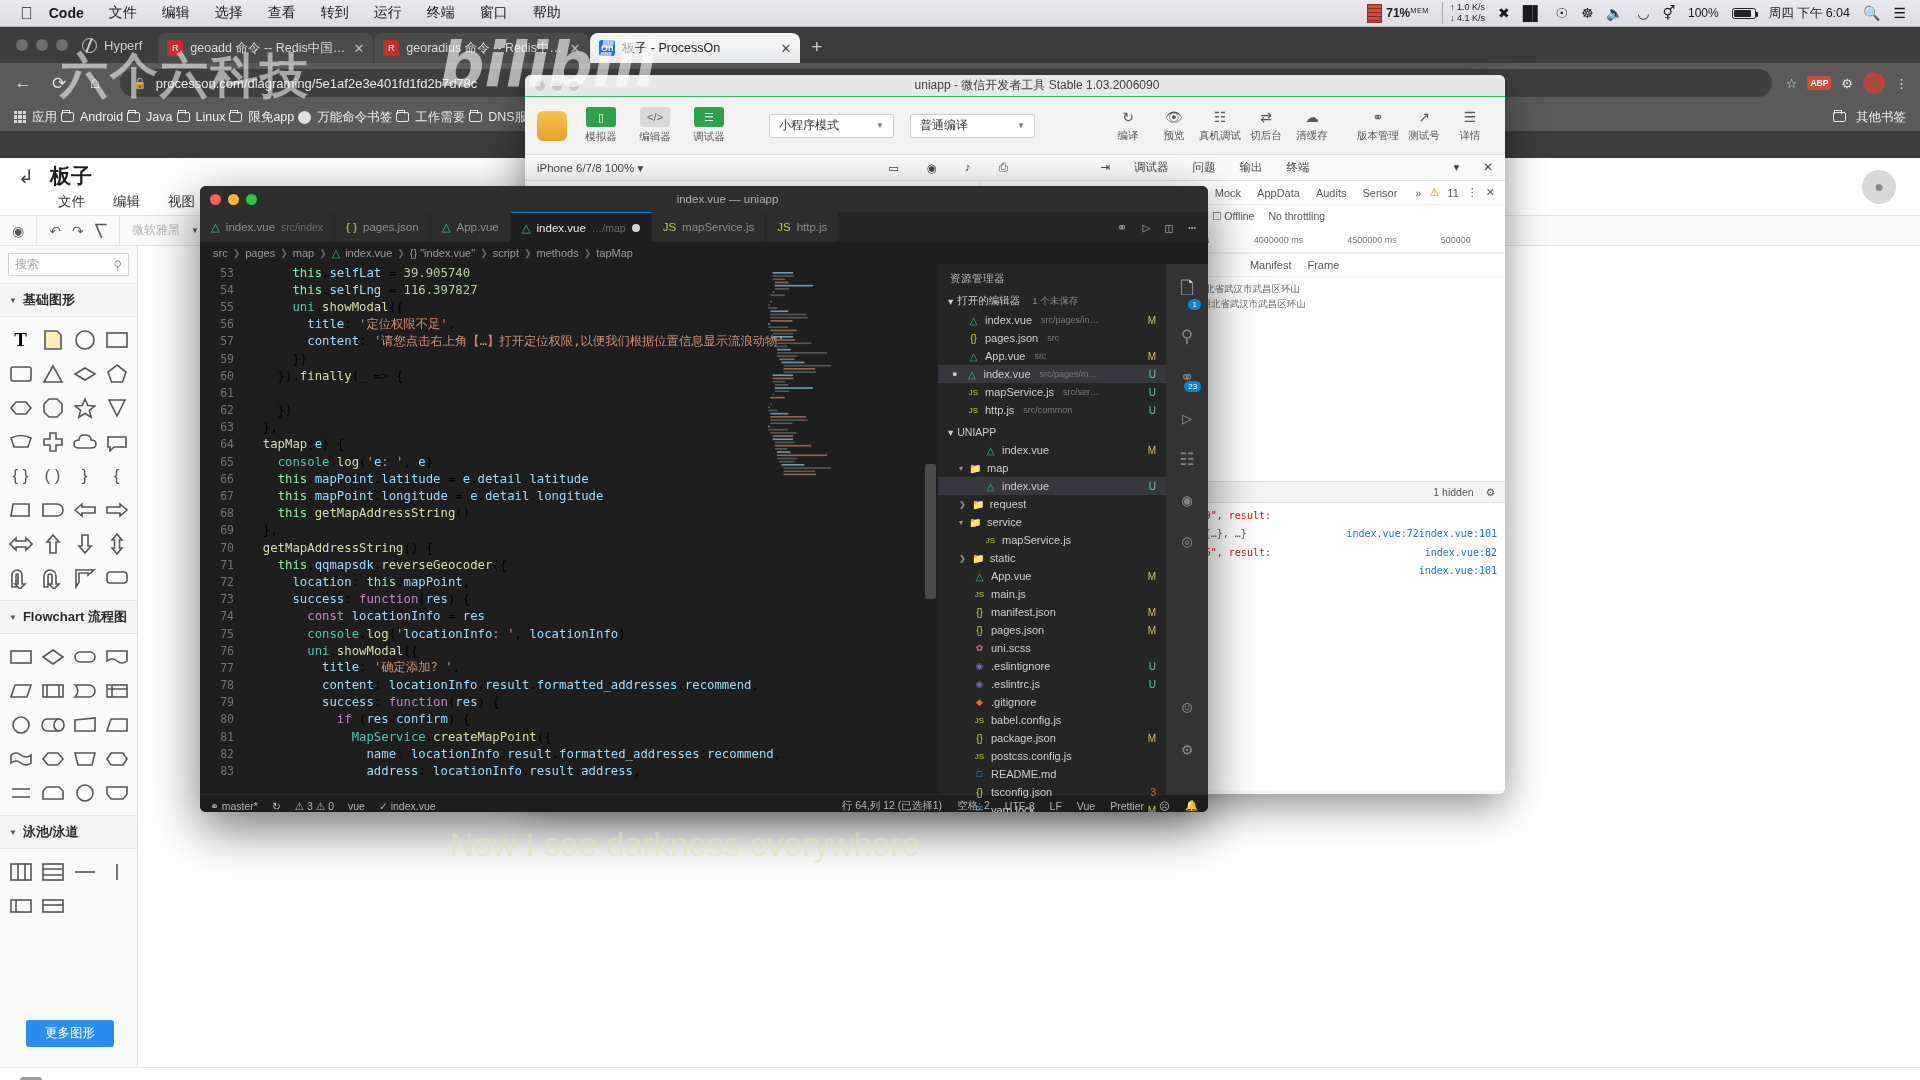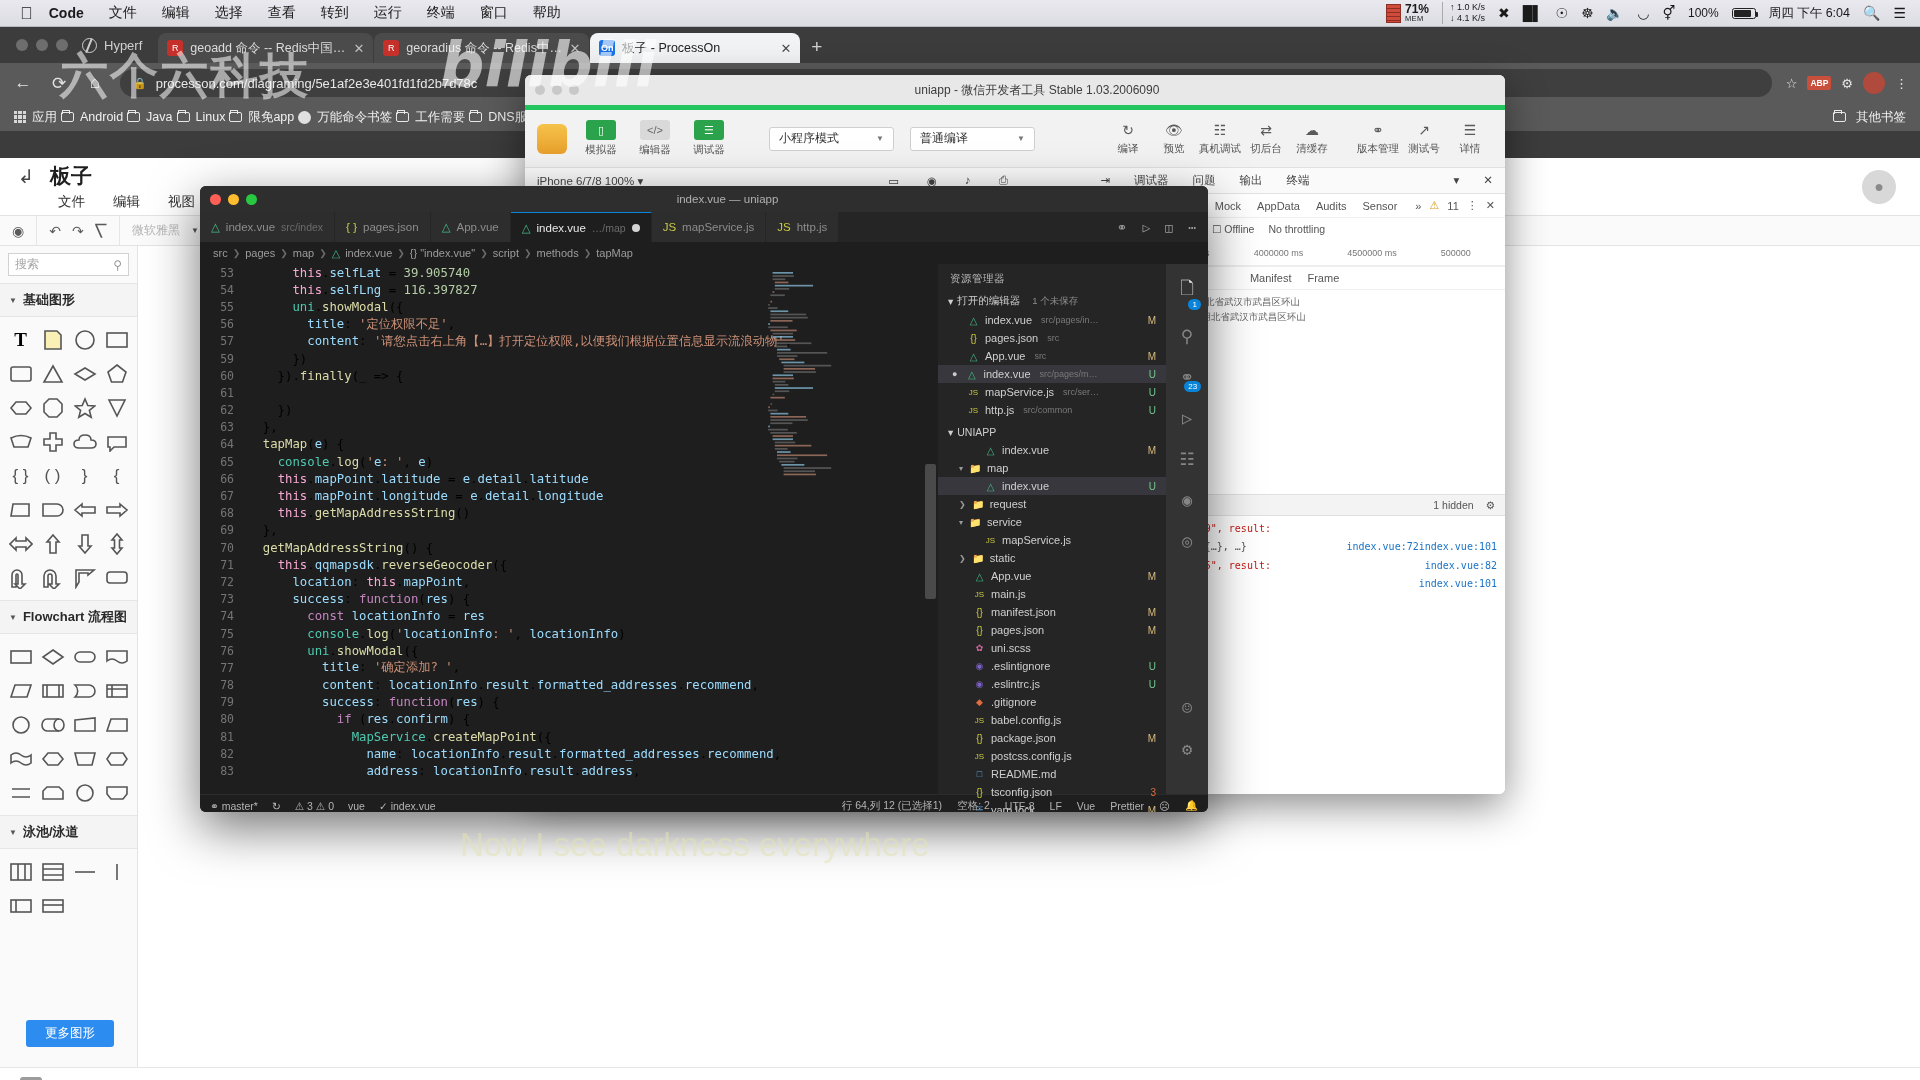--- a/index.html
+++ b/index.html
@@ -11,21 +11,21 @@
   #macbar{position:absolute;top:0;left:0;width:1920px;height:27px;
     background:linear-gradient(#e9e9ee,#dcdce3);border-bottom:1px solid #b9b9c2;
     display:flex;align-items:center;font-size:14px;color:#1a1a1a;z-index:90;}
   #macbar .apple{font-size:17px;margin:0 16px 0 20px;line-height:1;}
   #macbar .mi{margin-right:25px;white-space:nowrap;}
   #macbar .mi.bold{font-weight:bold;}
   #macbar .right{margin-left:auto;display:flex;align-items:center;gap:13px;padding-right:14px;}
   .memwidget{display:flex;align-items:center;gap:4px;}
   .memfilm{width:15px;height:19px;background:#d14b3c;border:1px solid #8c2f24;
     background-image:repeating-linear-gradient(#d14b3c 0 3px,#8c2f24 3px 4px);}
-  .memtxt{display:flex;flex-direction:column;line-height:1.02;}
+  .memtxt{display:flex;line-height:1.02;}
   .memtxt b{font-size:12px;font-weight:600;}
   .memtxt s{font-size:7.5px;text-decoration:none;letter-spacing:.4px;}
   .netw{font-size:9px;line-height:1.25;border-left:1px solid #aaa;padding-left:7px;}
   .sicon{font-size:14px;line-height:1;}
   .batt{display:flex;align-items:center;gap:3px;}
   .battbox{width:24px;height:11px;border:1.4px solid #222;border-radius:2.5px;position:relative;}
   .battbox:after{content:'';position:absolute;right:-3.5px;top:3px;width:2px;height:5px;background:#222;border-radius:0 1px 1px 0;}
   .battfill{position:absolute;left:1px;top:1px;bottom:1px;width:78%;background:#222;border-radius:1px;}
 
   
@@ -100,21 +100,21 @@
   #pofooter{position:absolute;bottom:0;left:0;width:1920px;height:40px;display:flex;align-items:center;
     gap:9px;padding:0 20px;border-top:1px solid #e6e6e6;background:#fff;font-size:13px;color:#444;}
   .invite{display:flex;align-items:center;gap:8px;}
   .inv-av{width:22px;height:22px;border-radius:3px;background:#9c9c9c;}
   .foot-right{margin-left:auto;display:flex;align-items:center;gap:26px;color:#555;font-size:13px;}
   .foot-right .hi{display:flex;align-items:center;gap:6px;}
 
   
   #uni{position:absolute;left:525px;top:75px;width:980px;height:719px;background:#f6f6f6;
     border-radius:6px;box-shadow:0 12px 40px rgba(0,0,0,.45);overflow:hidden;z-index:30;}
-  #unibar{height:35px;background:#e8e8e8;border-bottom:5px solid #22c55e;display:flex;align-items:center;
+  #unibar{height:22px;background:#e8e8e8;border-bottom:1px solid #22c55e;display:flex;align-items:center;
     padding:0 10px;font-size:12px;color:#3d3d3d;}
   .udots{display:flex;gap:7px;}
   .ud{width:10px;height:10px;border-radius:50%;background:#c8c8c8;}
   #unibar .ut{flex:1;text-align:center;}
   #unitool{height:58px;background:#f2f2f2;display:flex;align-items:center;gap:0;padding:0 12px;border-bottom:1px solid #e0e0e0;}
   .uapp{width:30px;height:30px;border-radius:6px;background:linear-gradient(#f6c34a,#e8a02c);margin-right:14px;}
   .ubtn{width:40px;display:flex;flex-direction:column;align-items:center;gap:3px;font-size:10.5px;color:#555;margin-right:14px;}
   .ubox{width:30px;height:20px;border-radius:3px;background:#2ba24c;color:#fff;display:flex;align-items:center;justify-content:center;font-size:11px;}
   .ubox.gray{background:#d9d9d9;color:#666;}
   .usel{height:24px;min-width:125px;border:1px solid #cfcfcf;background:#fff;border-radius:3px;
@@ -156,21 +156,21 @@
   .dot{width:8px;height:8px;border-radius:50%;background:#d4d4d4;}
   .vtabacts{margin-left:auto;display:flex;align-items:center;gap:15px;padding:0 12px;color:#9c9c9c;font-size:13px;}
   #vbread{height:22px;background:#1e1e1e;display:flex;align-items:center;gap:5px;padding:0 13px;font-size:11px;color:#9c9c9c;
     font-family:"Liberation Sans",sans-serif;}
   .bsep{color:#6a6a6a;font-size:9px;}
   #vmain{height:530px;display:flex;}
   #vedit{flex:1;position:relative;overflow:hidden;background:#1e1e1e;}
   .codeline{display:flex;height:17.2px;align-items:center;font-size:12.3px;white-space:pre;}
   .ln{width:48px;text-align:right;padding-right:14px;color:#757575;font-size:11.5px;flex:0 0 48px;}
   .kw{color:#c586c0;} .fn{color:#dcdcaa;} .var{color:#9cdcfe;} .str{color:#ce9178;} .num{color:#b5cea8;} .bool{color:#569cd6;}
-  .cls{color:#4ec9b0;} .kw2{color:#f9a8d4;}
+  .cls{color:#4ec9b0;} .kw2{color:#86efac;}
   #minimap{position:absolute;right:88px;top:6px;width:85px;height:250px;opacity:.62;}
   #vscrollbar{position:absolute;right:2px;top:200px;width:11px;height:135px;background:#4a4a4a;border-radius:2px;}
   #vside{width:228px;background:#252526;font-family:"Liberation Sans",sans-serif;}
   .sbh{font-size:10.5px;color:#bbb;padding:8px 12px 5px;letter-spacing:.5px;}
   .sbsec{font-size:10.5px;color:#cfcfcf;padding:3px 10px;display:flex;align-items:center;gap:4px;}
   .frow{height:18px;display:flex;align-items:center;gap:5px;font-size:11px;color:#cfcfcf;padding-left:14px;}
   .frow.sel{background:#37373d;}
   .frow .m{margin-left:auto;padding-right:10px;font-size:10px;}
   .fi{width:13px;text-align:center;font-size:10px;}
   #vact{width:42px;background:#333333;display:flex;flex-direction:column;align-items:center;gap:21px;padding-top:12px;}
@@ -180,21 +180,21 @@
     border-radius:8px;padding:1px 4px;font-family:"Liberation Sans",sans-serif;}
   #vstatus{height:22px;background:#1e1e1e;border-top:1px solid #2b2b2b;display:flex;align-items:center;
     gap:14px;padding:0 10px;font-size:10.5px;color:#b4b4b4;font-family:"Liberation Sans",sans-serif;}
   #vstatus .r{margin-left:auto;display:flex;gap:15px;align-items:center;}
 
   
   .wm{position:absolute;color:rgba(255,255,255,.55);font-weight:bold;pointer-events:none;z-index:80;}
   #wm1{left:60px;top:44px;font-size:48px;letter-spacing:2px;}
   #wm2{left:440px;top:28px;font-size:62px;font-style:italic;color:rgba(255,255,255,.6);
        font-family:"DejaVu Sans",sans-serif;}
-  #wm3{left:460px;top:826px;font-size:33px;color:rgba(226,226,180,.55);font-weight:normal;z-index:85;}
+  #wm3{left:450px;top:826px;font-size:33px;color:rgba(226,226,180,.55);font-weight:normal;z-index:85;}
 </style>
 </head>
 <body>
 
 <div id="macbar">
   <span class="apple"></span>
   <span class="mi bold">Code</span>
   <span class="mi">文件</span>
   <span class="mi">编辑</span>
   <span class="mi">选择</span>

